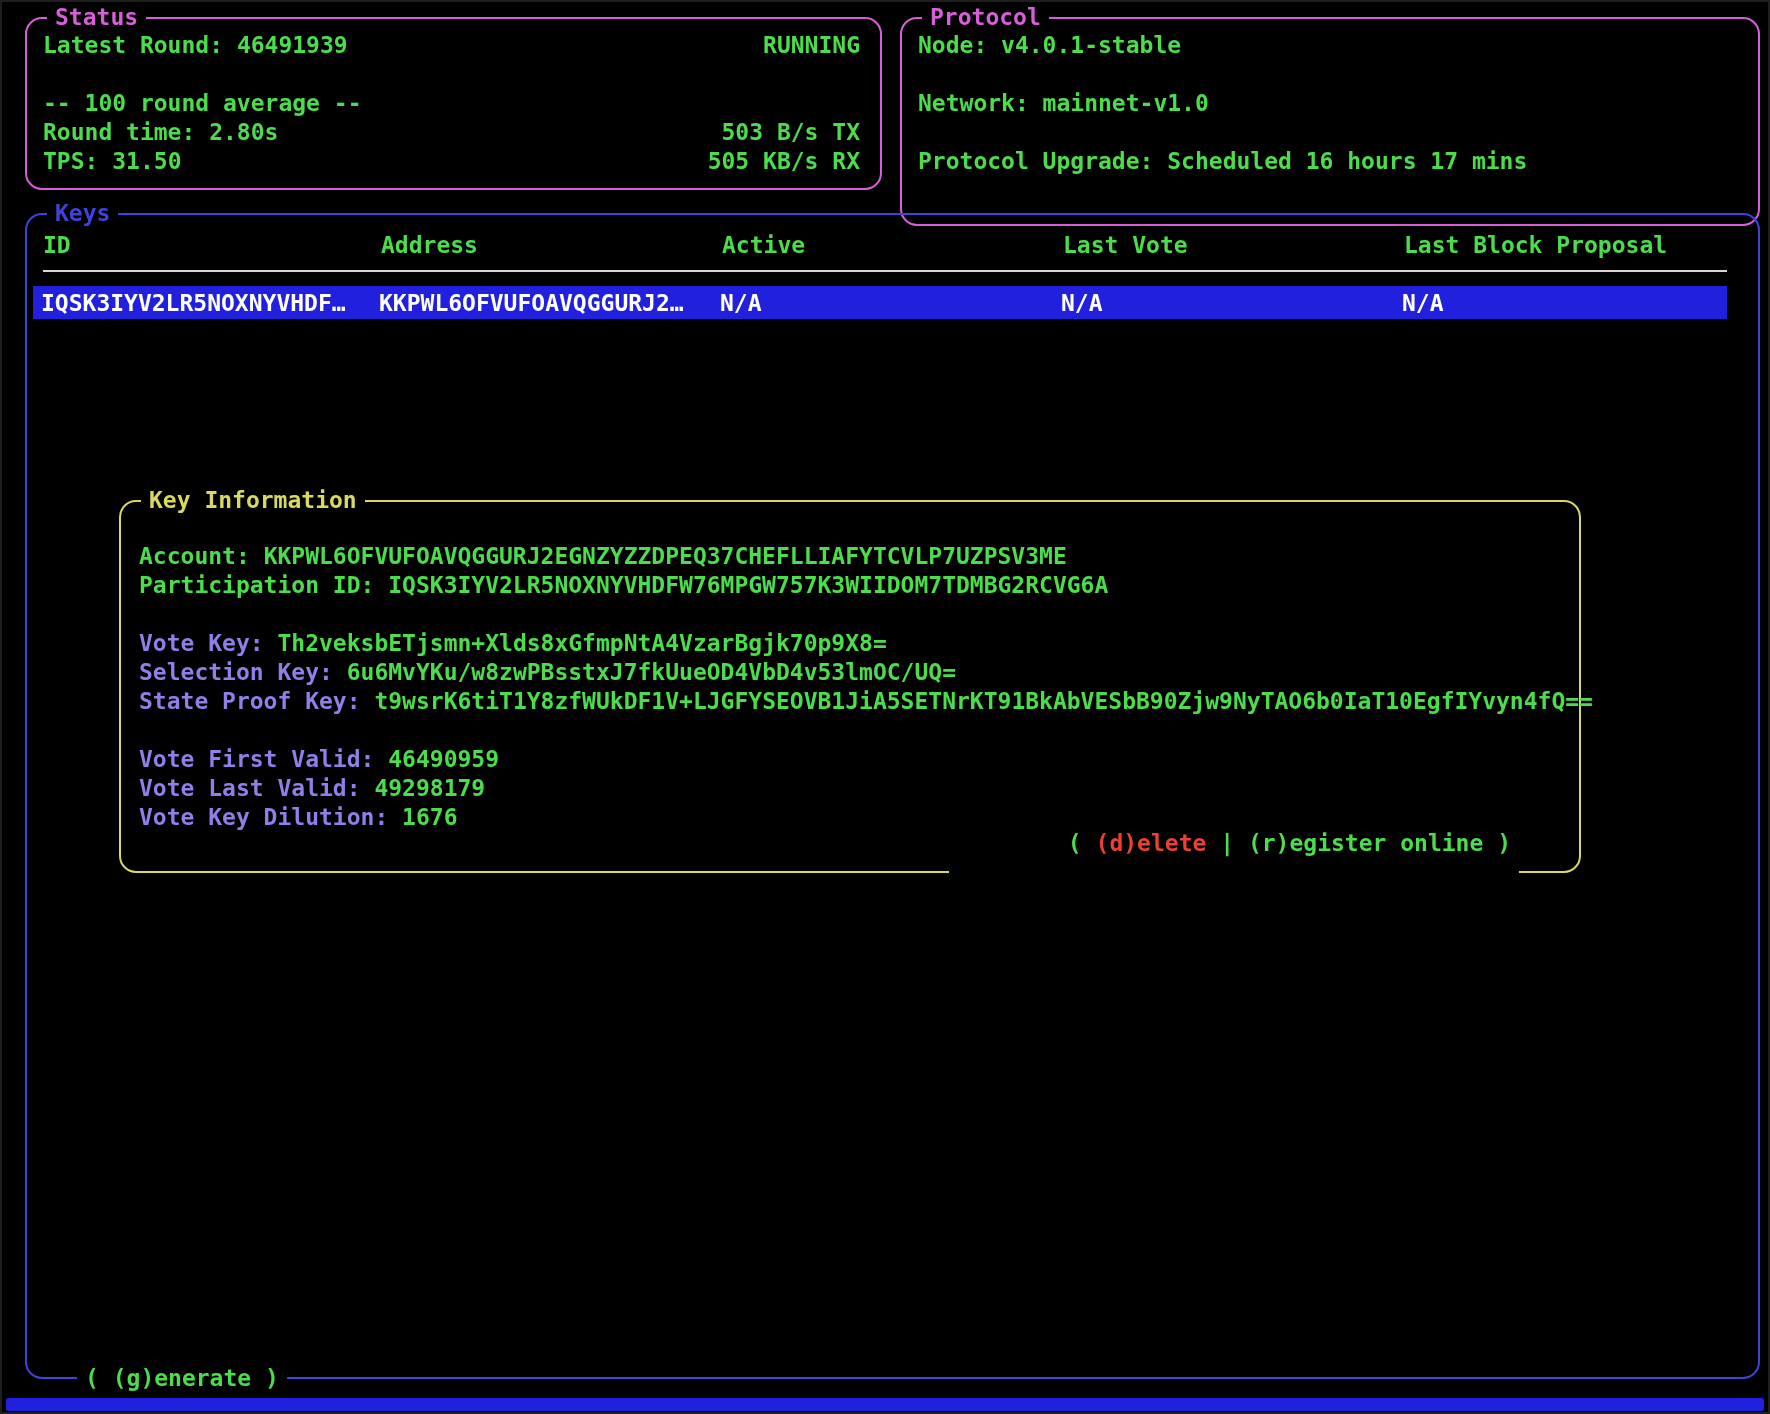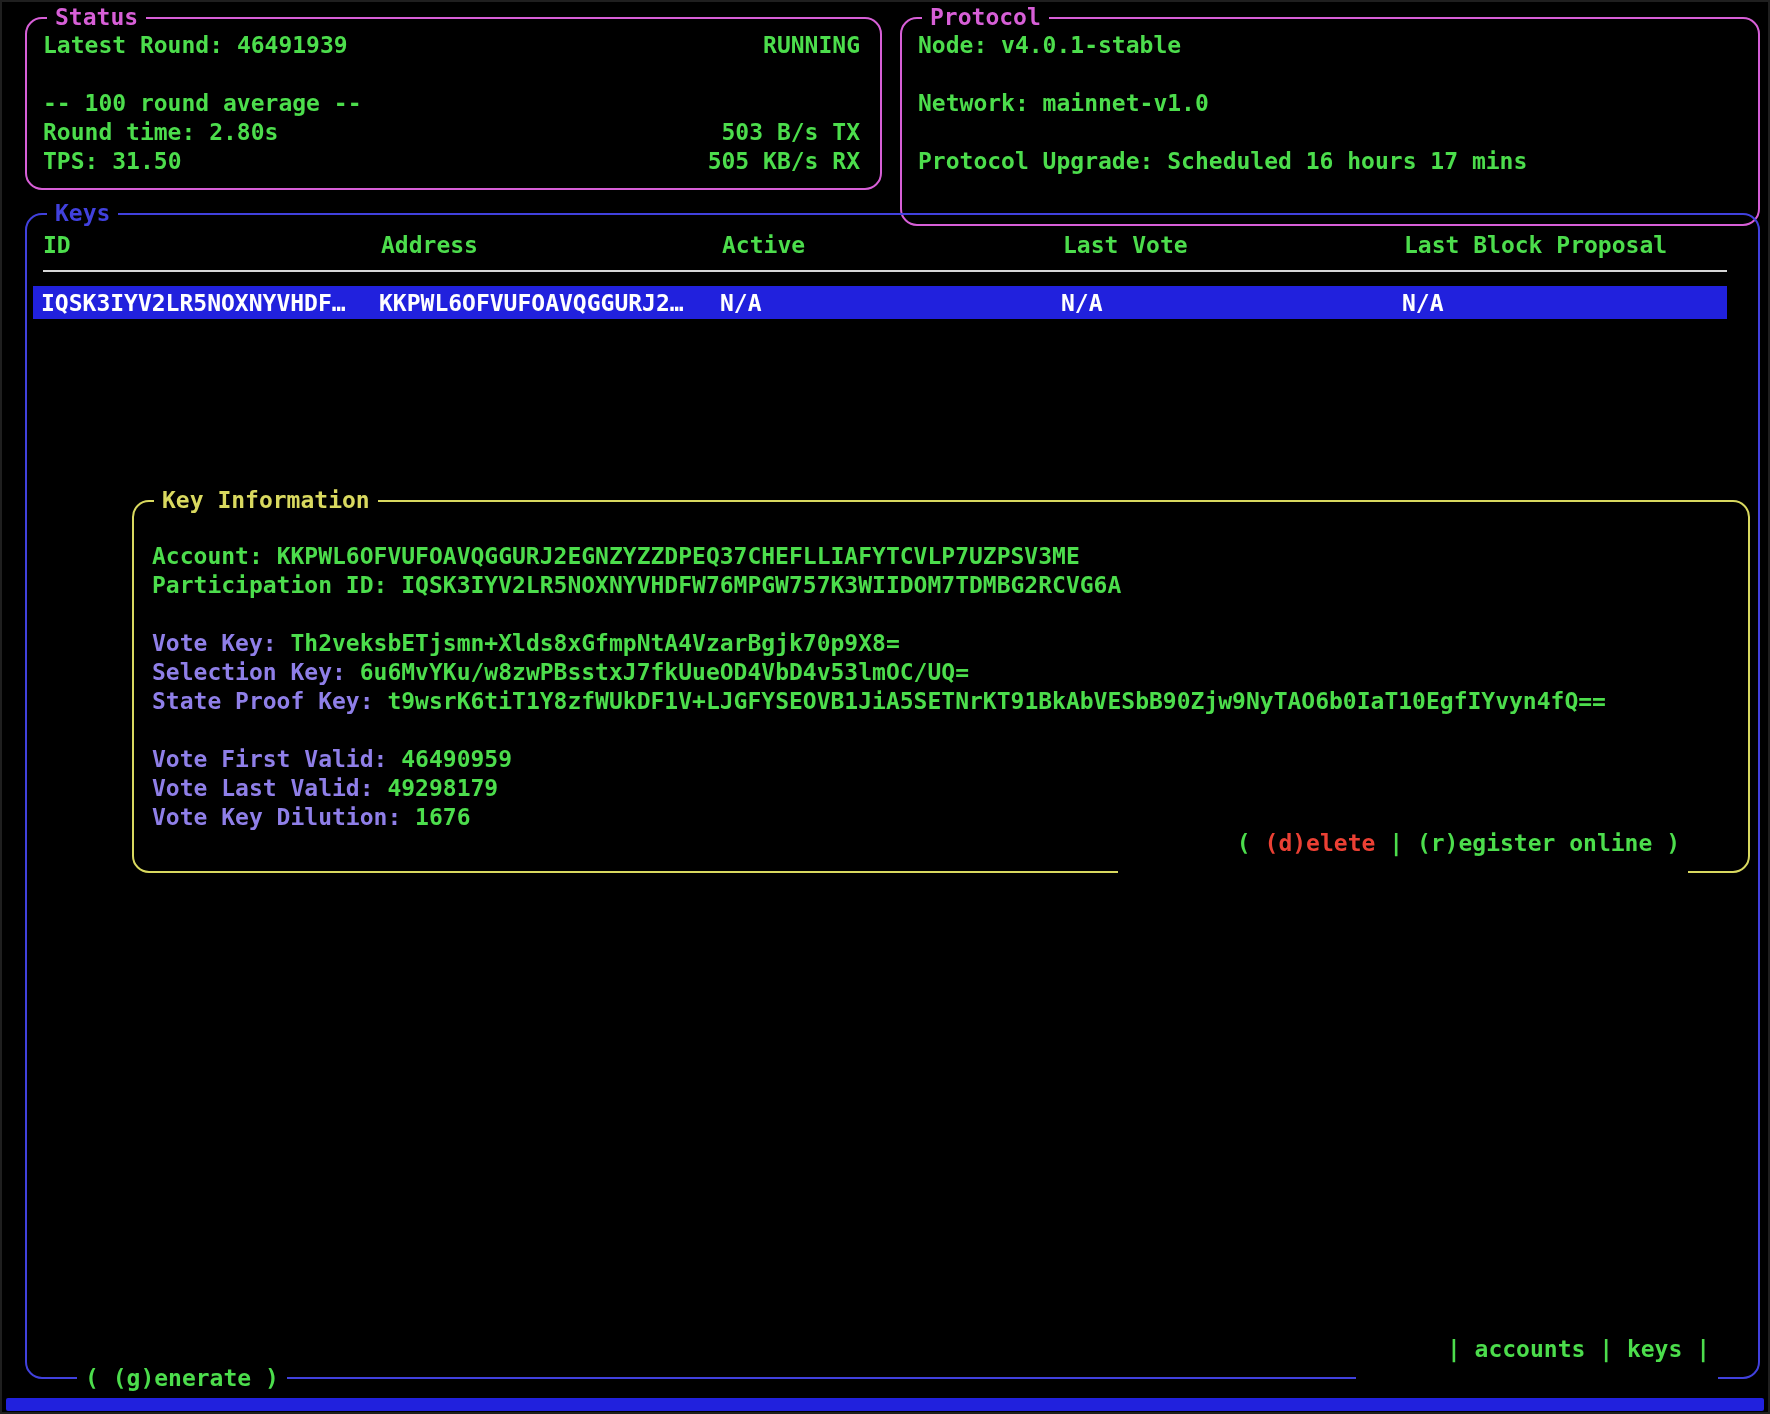--- a/index.html
+++ b/index.html
@@ -22,21 +22,21 @@
   .green  { color:var(--green); }
   .purple { color:var(--purple); }
   .red    { color:var(--red); }
   .magenta{ color:var(--magenta); }
   .blue   { color:var(--blue); }
   .yellow { color:var(--yellow); }
 
   .status-box   { left:25px;  top:17px;  width:857px;  height:173px; border-color:var(--magenta); }
   .protocol-box { left:900px; top:17px;  width:860px;  height:209px; border-color:var(--magenta); }
   .keys-box     { left:25px;  top:213px; width:1735px; height:1166px; border-color:var(--blue); }
-  .keyinfo-box  { left:105px; top:285px; width:1618px; height:373px; border-color:var(--yellow); }
+  .keyinfo-box  { left:92px; top:285px; width:1462px; height:373px; border-color:var(--yellow); }
 
   .box-content { padding:12px 20px 0 16px; }
   .line { line-height:29px; height:29px; white-space:pre; }
   .flexline { display:flex; justify-content:space-between; }
   .flexline > span { white-space:pre; }
 
   .keys-header {
     display:grid; grid-template-columns:338px 341px 341px 341px auto;
     padding-left:16px; margin-top:16px; line-height:29px; height:29px;
     color:var(--green); white-space:pre;
@@ -125,20 +125,17 @@
         <div class="ki-line"><span class="purple">Vote Last Valid: </span><span class="green">49298179</span></div>
         <div class="ki-line"><span class="purple">Vote Key Dilution: </span><span class="green">1676</span></div>
       </div>
       <span class="bottom-label" style="right:60px">
         <span class="green">( </span><span class="red">(d)elete</span><span class="green"> | </span><span class="green">(r)egister online</span><span class="green"> )</span>
       </span>
     </div>
 
     <span class="bottom-label green" style="left:50px">( (g)enerate )</span>
 
-    <span class="bottom-label green" style="right:40px">
-      <span>| </span><span>accounts</span><span> | </span><span>keys</span><span> |</span>
-    </span>
   </div>
 
   <div class="bottom-bar"></div>
 
 </div>
 
 </body></html>

